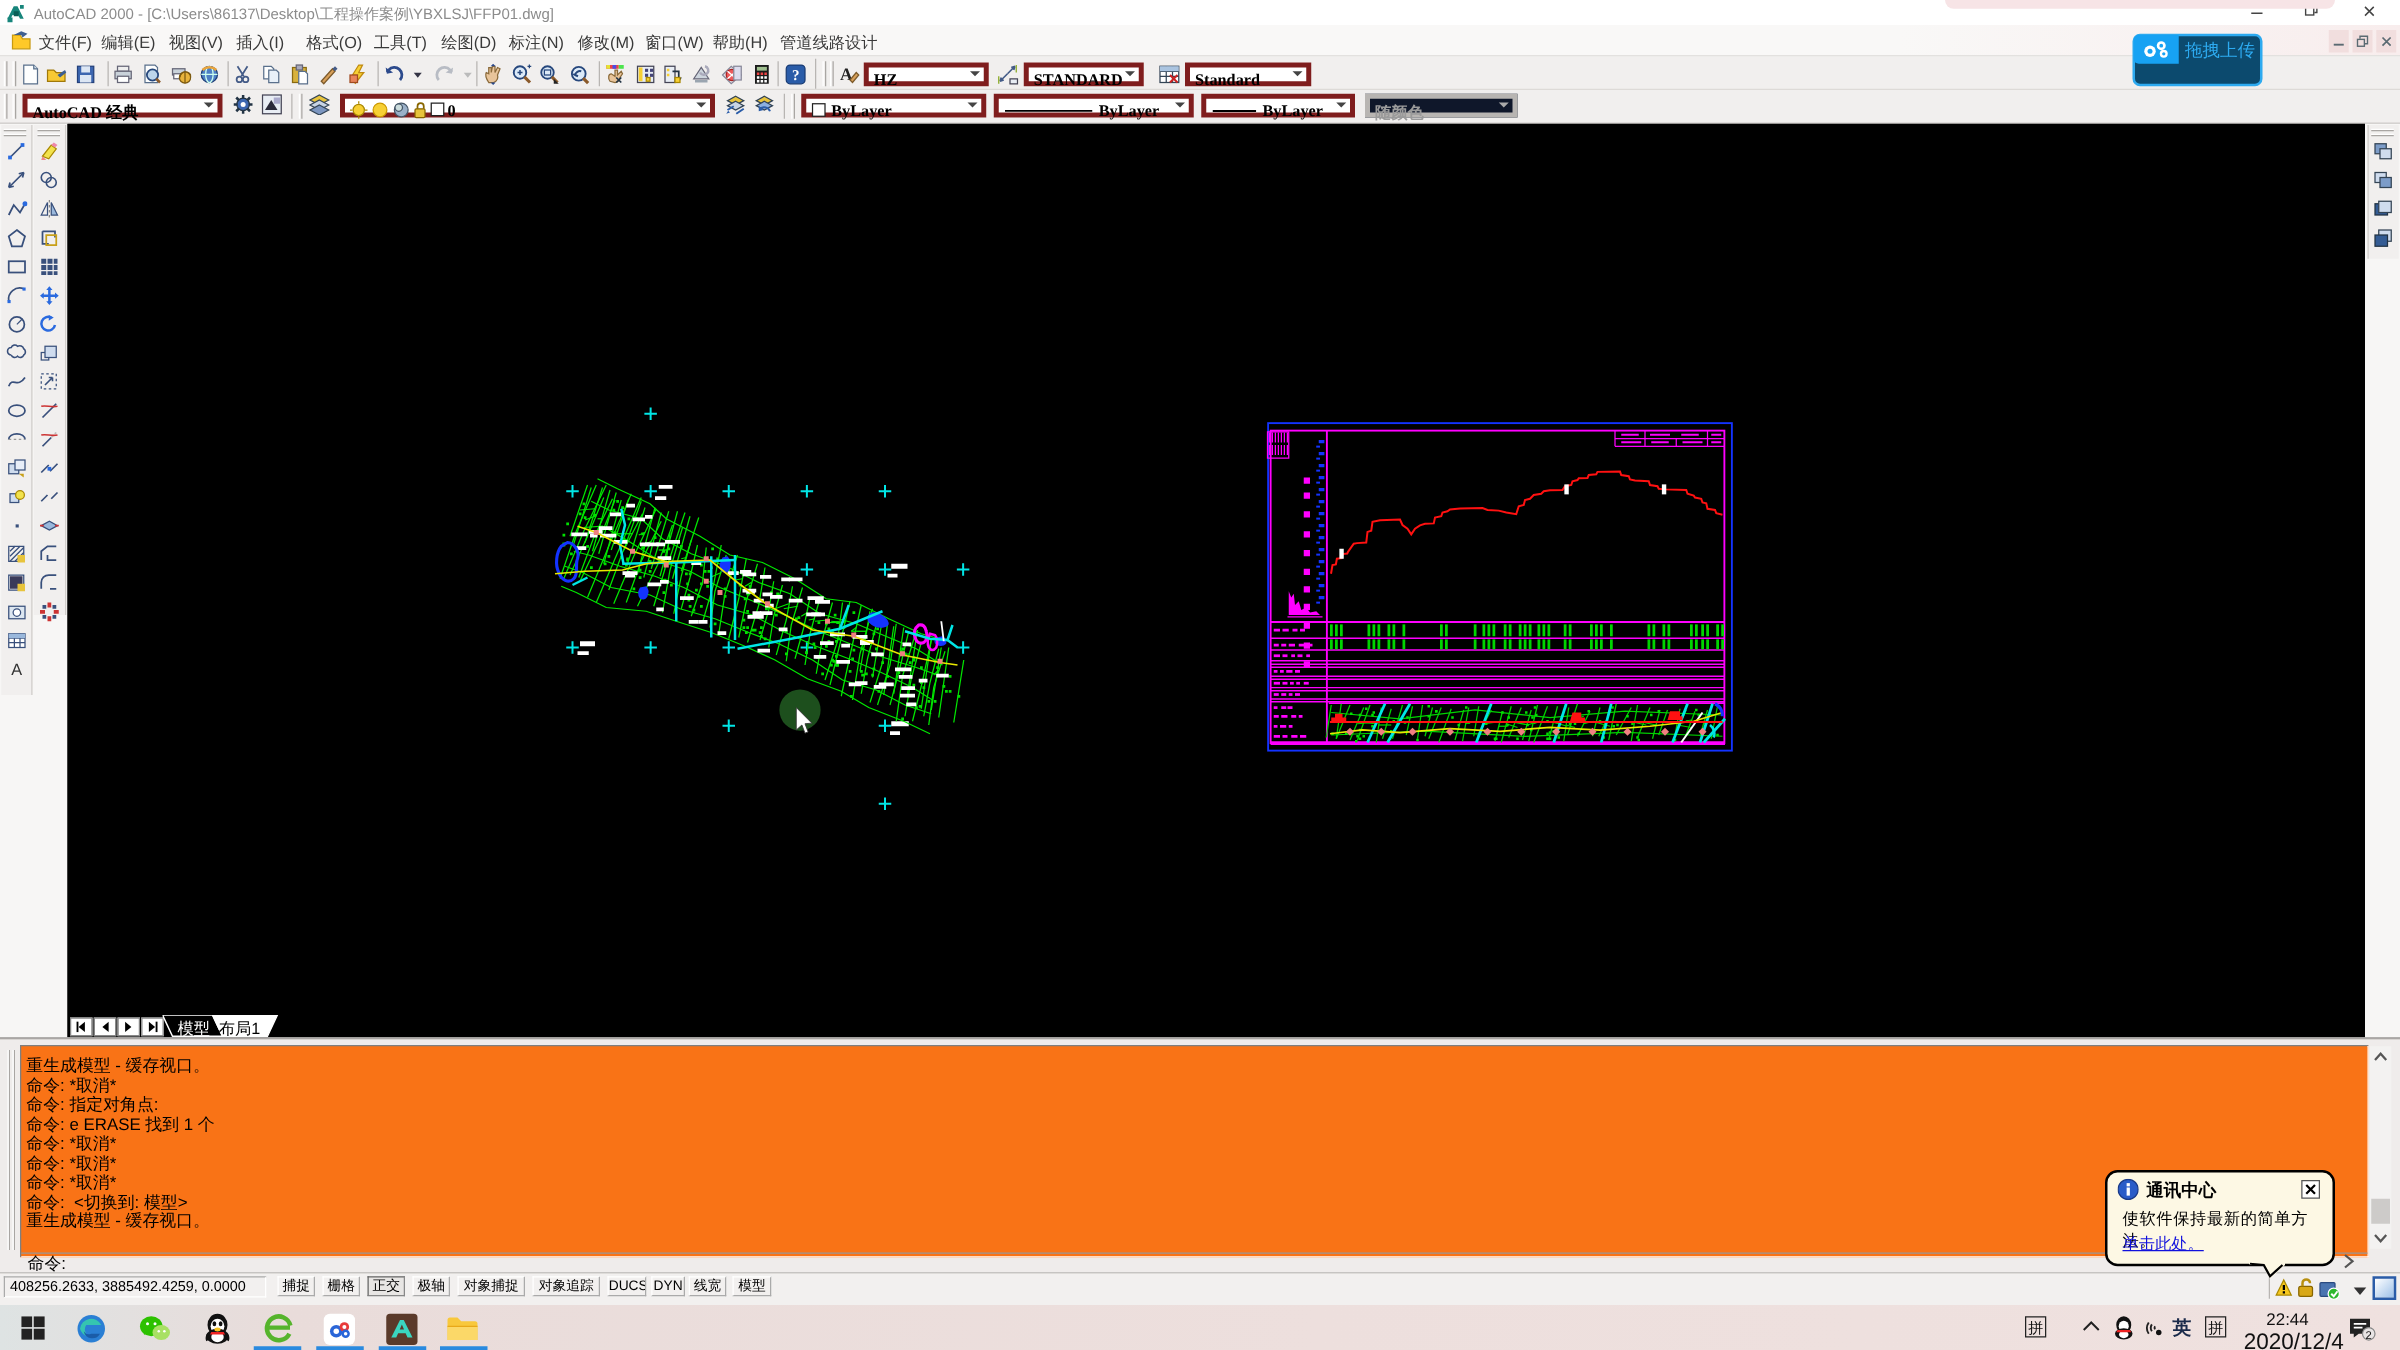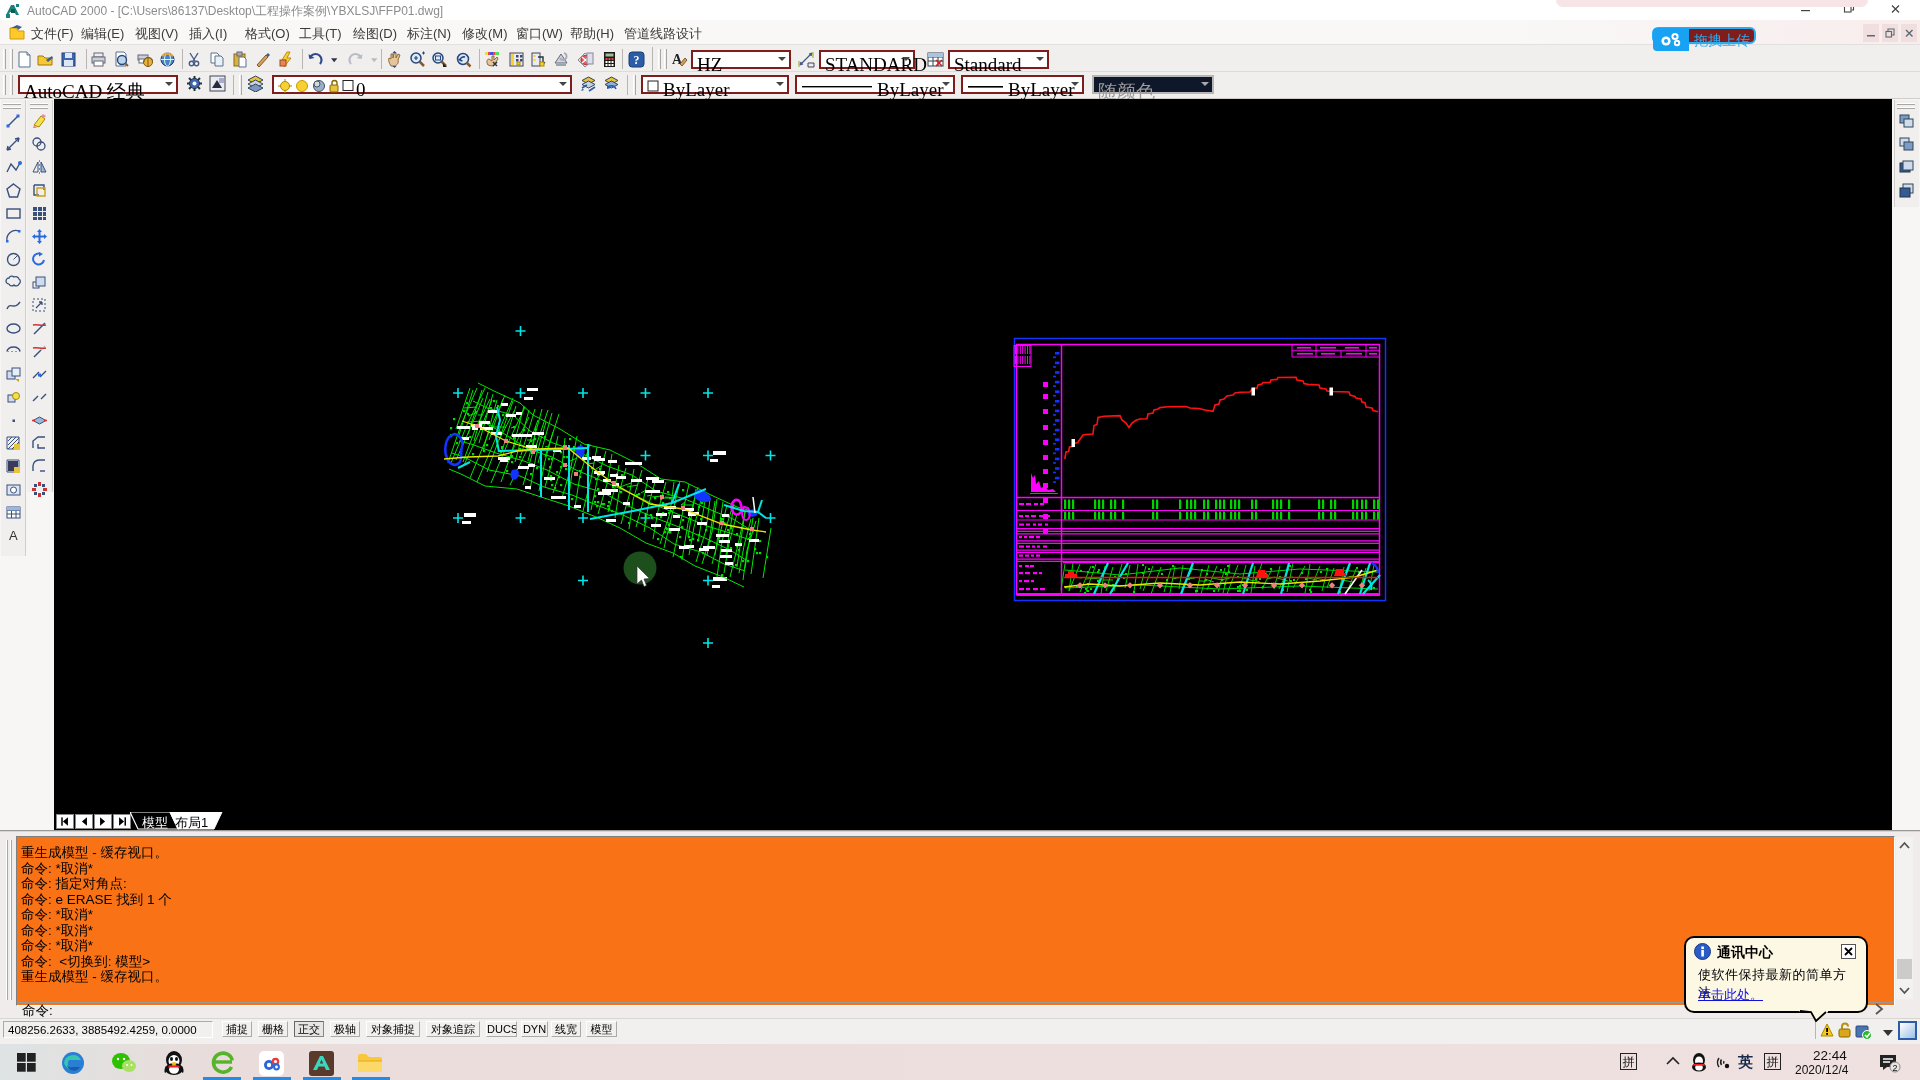--- a/index.html
+++ b/index.html
@@ -3,21 +3,21 @@
 <style>
 *{margin:0;padding:0;box-sizing:border-box}
 html,body{width:1920px;height:1080px;overflow:hidden;background:#000;font-family:"Liberation Sans",sans-serif;}
 .abs{position:absolute}
 #titlebar{position:absolute;left:0;top:0;width:1920px;height:20px;background:#fff;}
 #titletext{position:absolute;left:27px;top:3px;font-size:12px;color:#8c8c8c;letter-spacing:0px;}
 #menubar{position:absolute;left:0;top:20px;width:1708px;height:24px;background:#f9f8f7;}
 .menuitem{position:absolute;top:5px;font-size:13px;color:#3a3a3a;}
 #tb1{position:absolute;left:0;top:44px;width:1920px;height:28px;background:#f1efee;border-top:1px solid #e3e1df;border-bottom:1px solid #dddad7;}
 #tb2{position:absolute;left:0;top:72px;width:1920px;height:27px;background:#f1efee;border-bottom:1px solid #cfccc9;}
-.combo{position:absolute;background:#fff;border:2px solid #7f1d1d;font-family:"Liberation Serif",serif;font-size:19px;color:#000;}
+.combo{position:absolute;background:#fff;border:4px solid #7f1d1d;font-family:"Liberation Serif",serif;font-size:13px;color:#000;font-weight:bold;}
 .combo .arr{position:absolute;right:3px;top:45%;width:0;height:0;border-left:4px solid transparent;border-right:4px solid transparent;border-top:5px solid #444;transform:translateY(-50%) scaleY(.8)}
 .combo .ctext{position:absolute;left:4px;top:2px;white-space:nowrap}
 .vsep{position:absolute;width:1px;background:#b8b5b2;}
 .grip{position:absolute;width:3px;border-left:1px solid #fff;border-right:1px solid #a9a6a3;}
 #ldock{position:absolute;left:0;top:99px;width:54px;height:731px;background:#f7f6f5;}
 #rdock{position:absolute;left:1892px;top:99px;width:28px;height:731px;background:#f7f6f5;}
 #canvas{position:absolute;left:54px;top:99px;width:1838px;height:731px;background:#000;}
 #tabs{position:absolute;left:54px;top:812px;width:1838px;height:18px;}
 #cmdwin{position:absolute;left:0;top:830px;width:1920px;height:188px;background:#efeceb;}
 #cmdbox{position:absolute;left:16px;top:6px;width:1879px;height:170px;background:#f97316;border-top:1px solid #7f7f7f;border-left:1px solid #7f7f7f;border-right:1px solid #fff;border-bottom:1px solid #fff;}
@@ -64,21 +64,21 @@
     <div class="abs" style="left:1863px;top:4px;width:16px;height:18px;background:#f1dede"></div>
     <div class="abs" style="left:1882px;top:4px;width:16px;height:18px;background:#f1dede"></div>
     <div class="abs" style="left:1901px;top:4px;width:16px;height:18px;background:#f1dede"></div>
     <svg class="abs" style="left:1863px;top:4px" width="57" height="18">
       <rect x="4" y="11" width="8" height="1.5" fill="#5a6a72"></rect>
       <rect x="23" y="7.5" width="5.5" height="5.5" fill="none" stroke="#5a6a72" stroke-width="1.1"></rect>
       <path d="M25 7 v-2 h6 v6 h-2" fill="none" stroke="#5a6a72" stroke-width="1.1"></path>
       <path d="M43 6 L49.5 12.5 M49.5 6 L43 12.5" stroke="#5a6a72" stroke-width="1.4"></path>
     </svg>
   </div>
-<div class="abs" style="left:1652px;top:27px;width:104px;height:17px;background:#7f1d1d;border:2px solid #2daaf0;border-radius:6px;z-index:50">
+<div class="abs" style="left:1706px;top:27px;width:104px;height:42px;background:#0c4a6e;border:2px solid #2daaf0;border-radius:6px;z-index:50">
     <div class="abs" style="left:-1px;top:-1px;width:36px;height:23px;background:#17a2f3;border-radius:4px 0 0 4px"><svg width="36" height="23">
         <g fill="#fff">
           <circle cx="13" cy="13" r="4.6"></circle>
           <circle cx="22" cy="8.5" r="3.6"></circle>
           <circle cx="24" cy="15" r="3.2"></circle>
           <circle cx="13" cy="13" r="2" fill="#17a2f3"></circle>
           <circle cx="22" cy="8.5" r="1.5" fill="#17a2f3"></circle>
           <circle cx="24" cy="15" r="1.3" fill="#17a2f3"></circle>
         </g>
       </svg></div>
@@ -1489,21 +1489,21 @@
       <ellipse cx="9" cy="15.5" rx="3.8" ry="3" fill="#fff"></ellipse>
       <path d="M4 12 h10 l1 1.8 h-12 Z" fill="#e22"></path>
     </svg>
     <svg class="abs" style="left:1715px;top:10px" width="18" height="16">
       <path d="M4 13 a8 8 0 0 1 0 -9 M6.5 11 a5 5 0 0 1 0 -5.5 M9 9.5 a2.5 2.5 0 0 1 0 -2.5" fill="none" stroke="#222" stroke-width="1.5"></path>
       <circle cx="12" cy="12" r="2.2" fill="#111"></circle>
     </svg>
     <div class="abs" style="left:1738px;top:9px;font-size:15px;color:#1a2a4a;font-weight:bold">英</div>
     <div class="abs" style="left:1764px;top:9px;width:17px;height:17px;border:1.5px solid #222;font-size:12px;color:#111;text-align:center;line-height:16px">拼</div>
     <div class="abs" style="left:1800px;top:4px;width:60px;height:14px;font-size:13.5px;color:#111;text-align:center">22:44</div>
-    <div class="abs" style="left:1795px;top:19px;width:70px;height:14px;font-size:12px;color:#111;text-align:left">2020/12/4</div>
+    <div class="abs" style="left:1795px;top:19px;width:70px;height:14px;font-size:18px;color:#111;text-align:left">2020/12/4</div>
     <svg class="abs" style="left:1878px;top:9px" width="24" height="20">
       <path d="M2 2 h16 v12 h-9 l-4 3 v-3 h-3 Z" fill="#222"></path>
       <path d="M5 6 h10 M5 9 h7" stroke="#fff" stroke-width="1.4"></path>
       <circle cx="17" cy="14" r="5" fill="#e8e4e4" stroke="#888"></circle>
       <text x="17" y="18" font-size="9" text-anchor="middle" fill="#111">2</text>
     </svg>
   </div>
 <div class="abs" style="left:1684px;top:936px;width:184px;height:77px;background:#fdf8e4;border:2px solid #000;border-radius:10px;z-index:60"></div>
 <svg class="abs" style="left:1790px;top:1009px;width:46px;height:15px;z-index:61">
     <path d="M8 0 L38 0 L38 3 L26 14 L20 3 L10 3 Z" fill="#fdf8e4" stroke="none"></path>

